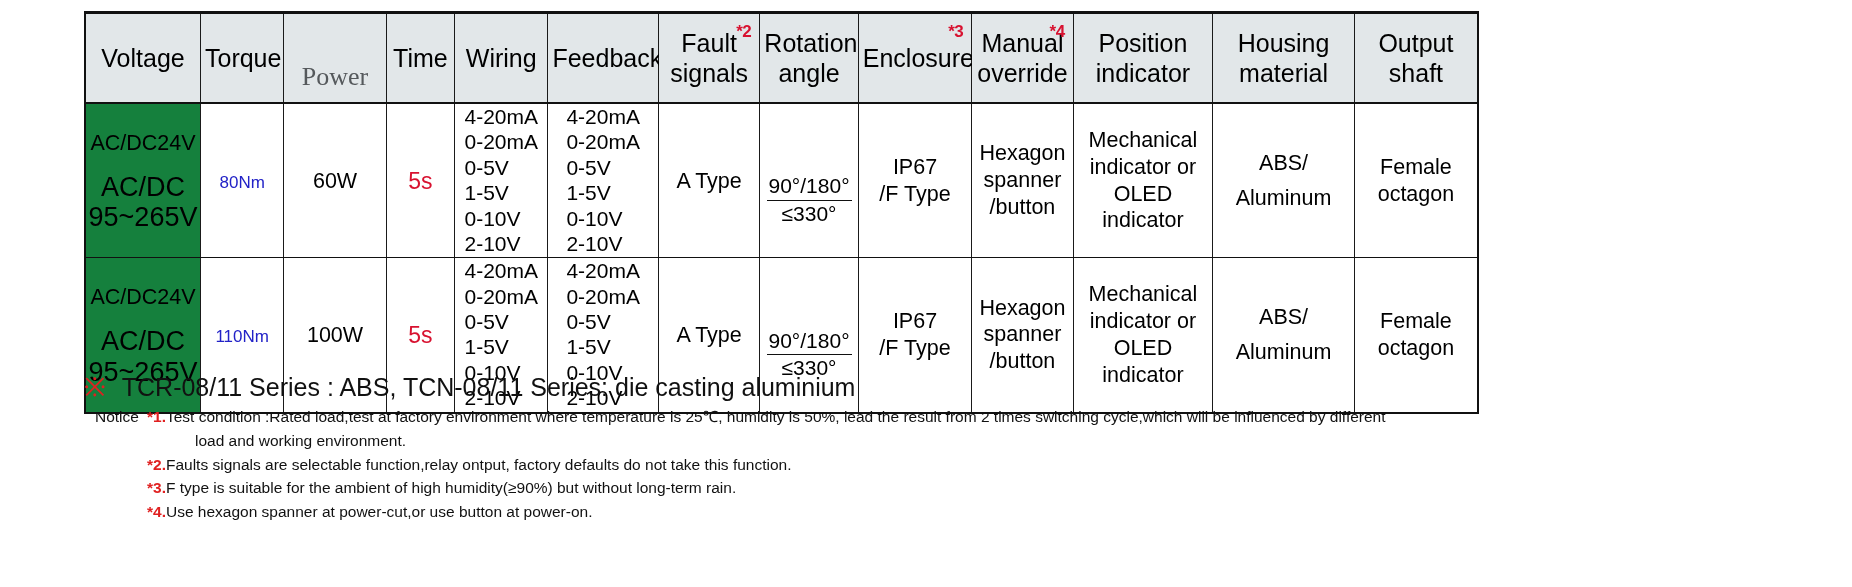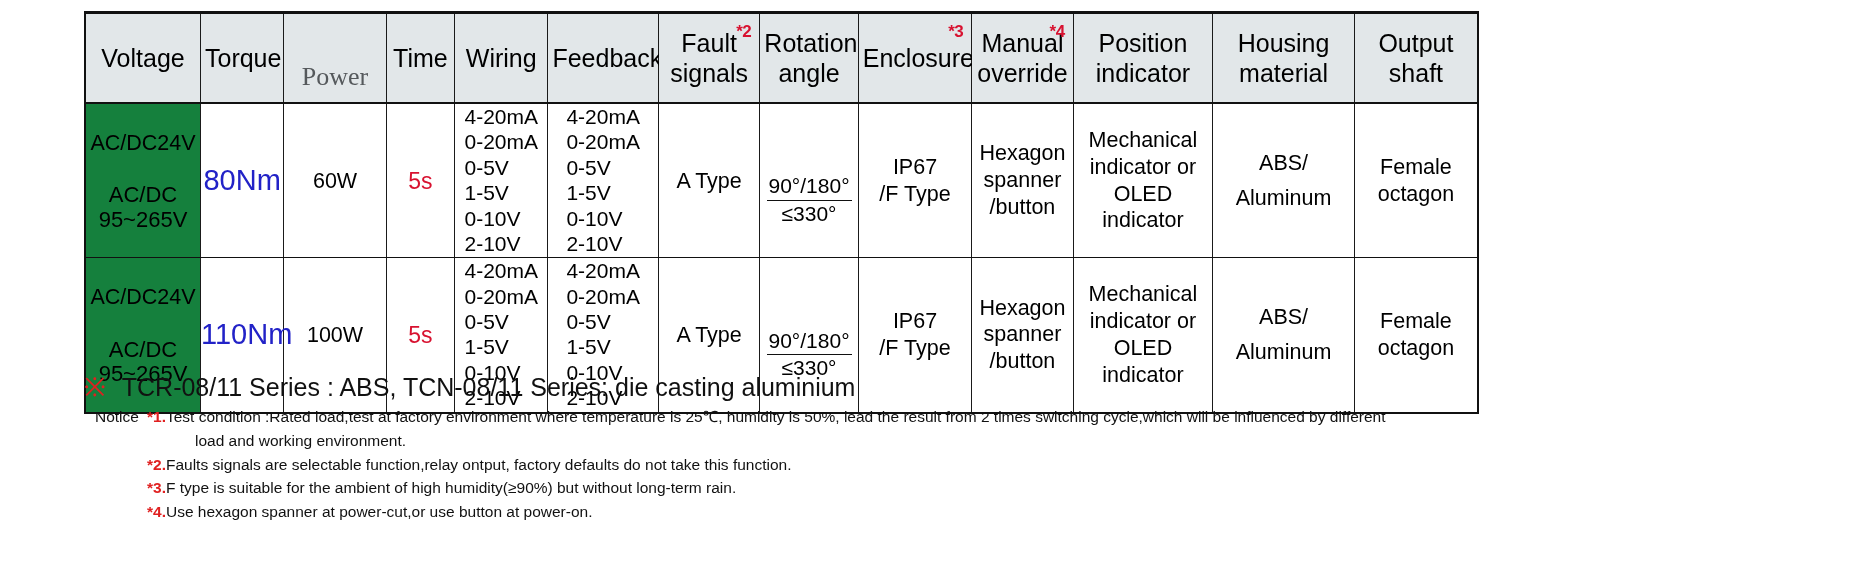--- a/index.html
+++ b/index.html
@@ -97,25 +97,25 @@
   }
   .volt-stack {
     display: flex;
     flex-direction: column;
     justify-content: space-between;
     height: 104px;
     padding: 3px 0 0 0;
     box-sizing: border-box;
   }
   .volt-top { font-size: 21.5px; line-height: 1.1; }
-  .volt-bot { font-size: 22px; line-height: 1.12; }
+  .volt-bot { font-size: 27px; line-height: 1.12; }
 
   .torque {
     color: #2222c7;
-    font-size: 29px;
+    font-size: 17px;
   }
   .time-val {
     color: #d81230;
     font-size: 23px;
   }
 
   .list-cell {
     display: inline-block;
     text-align: left;
     font-size: 21px;

